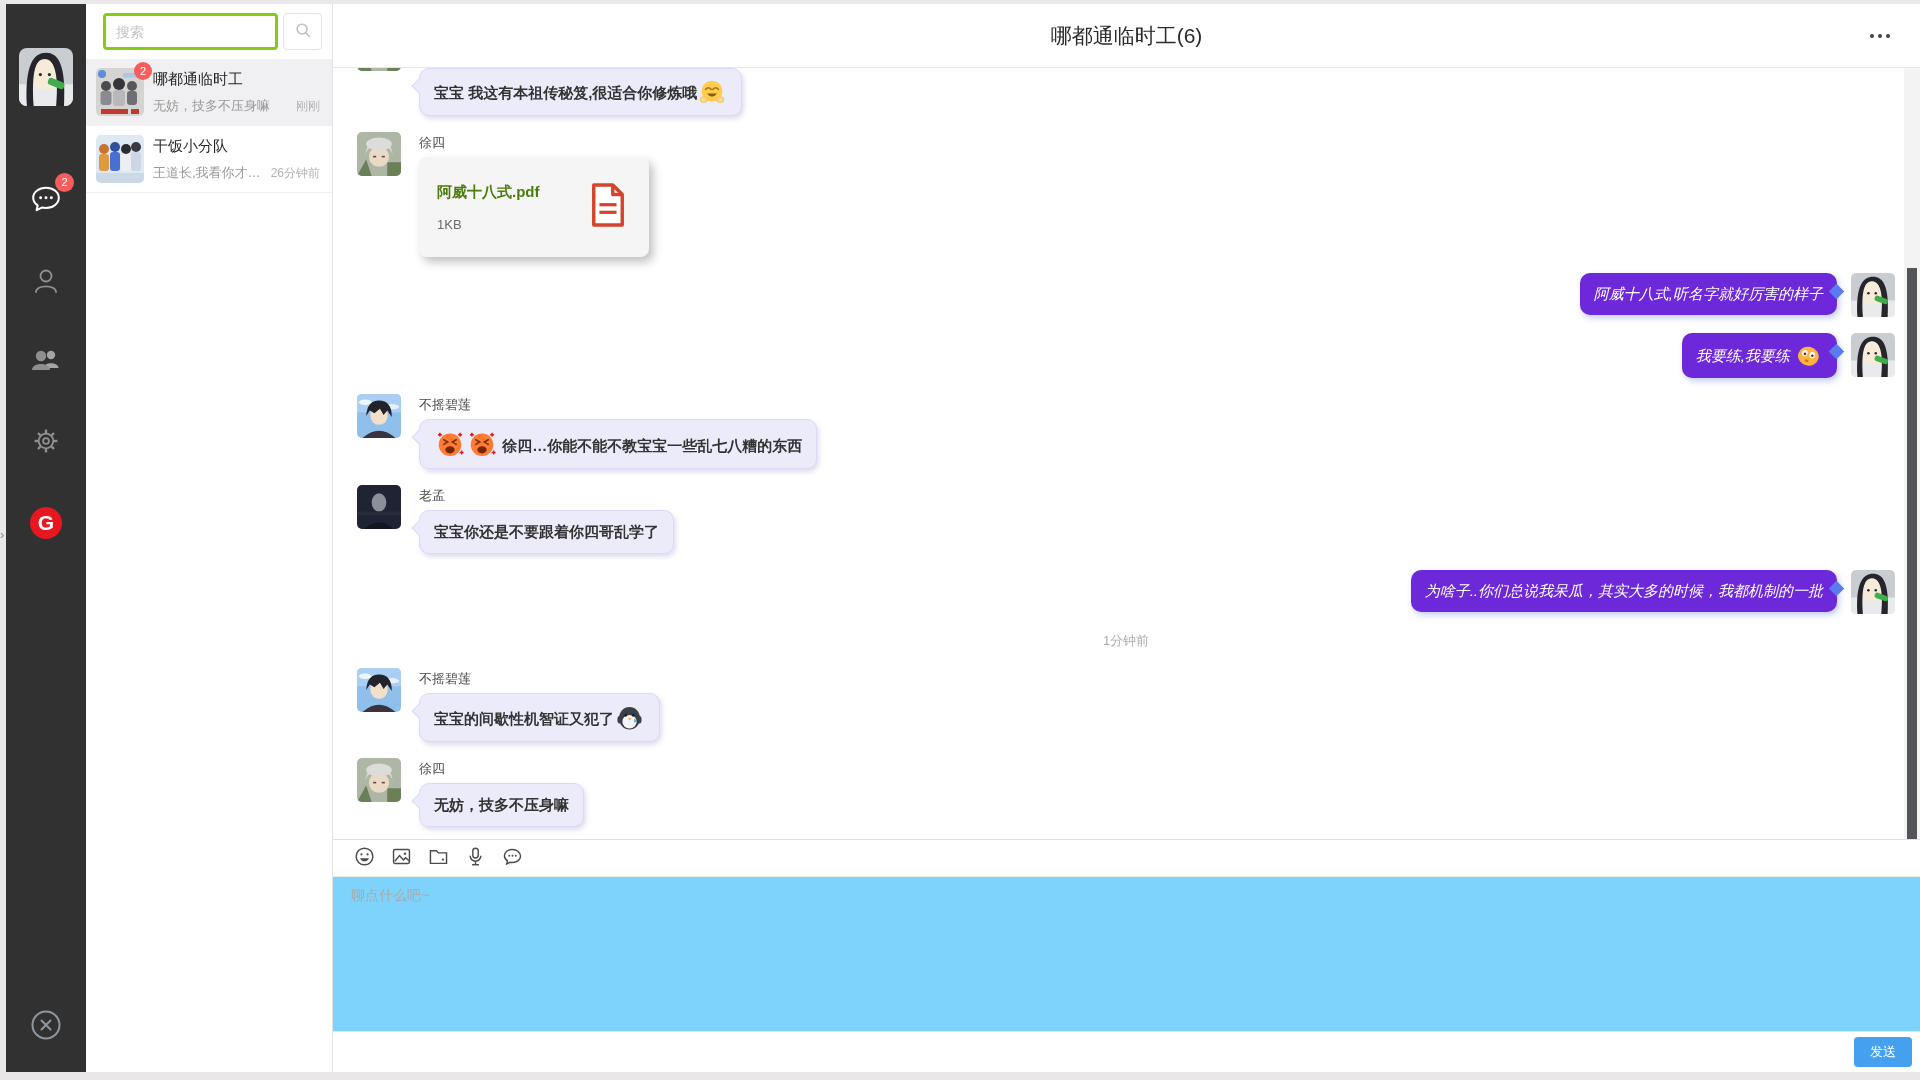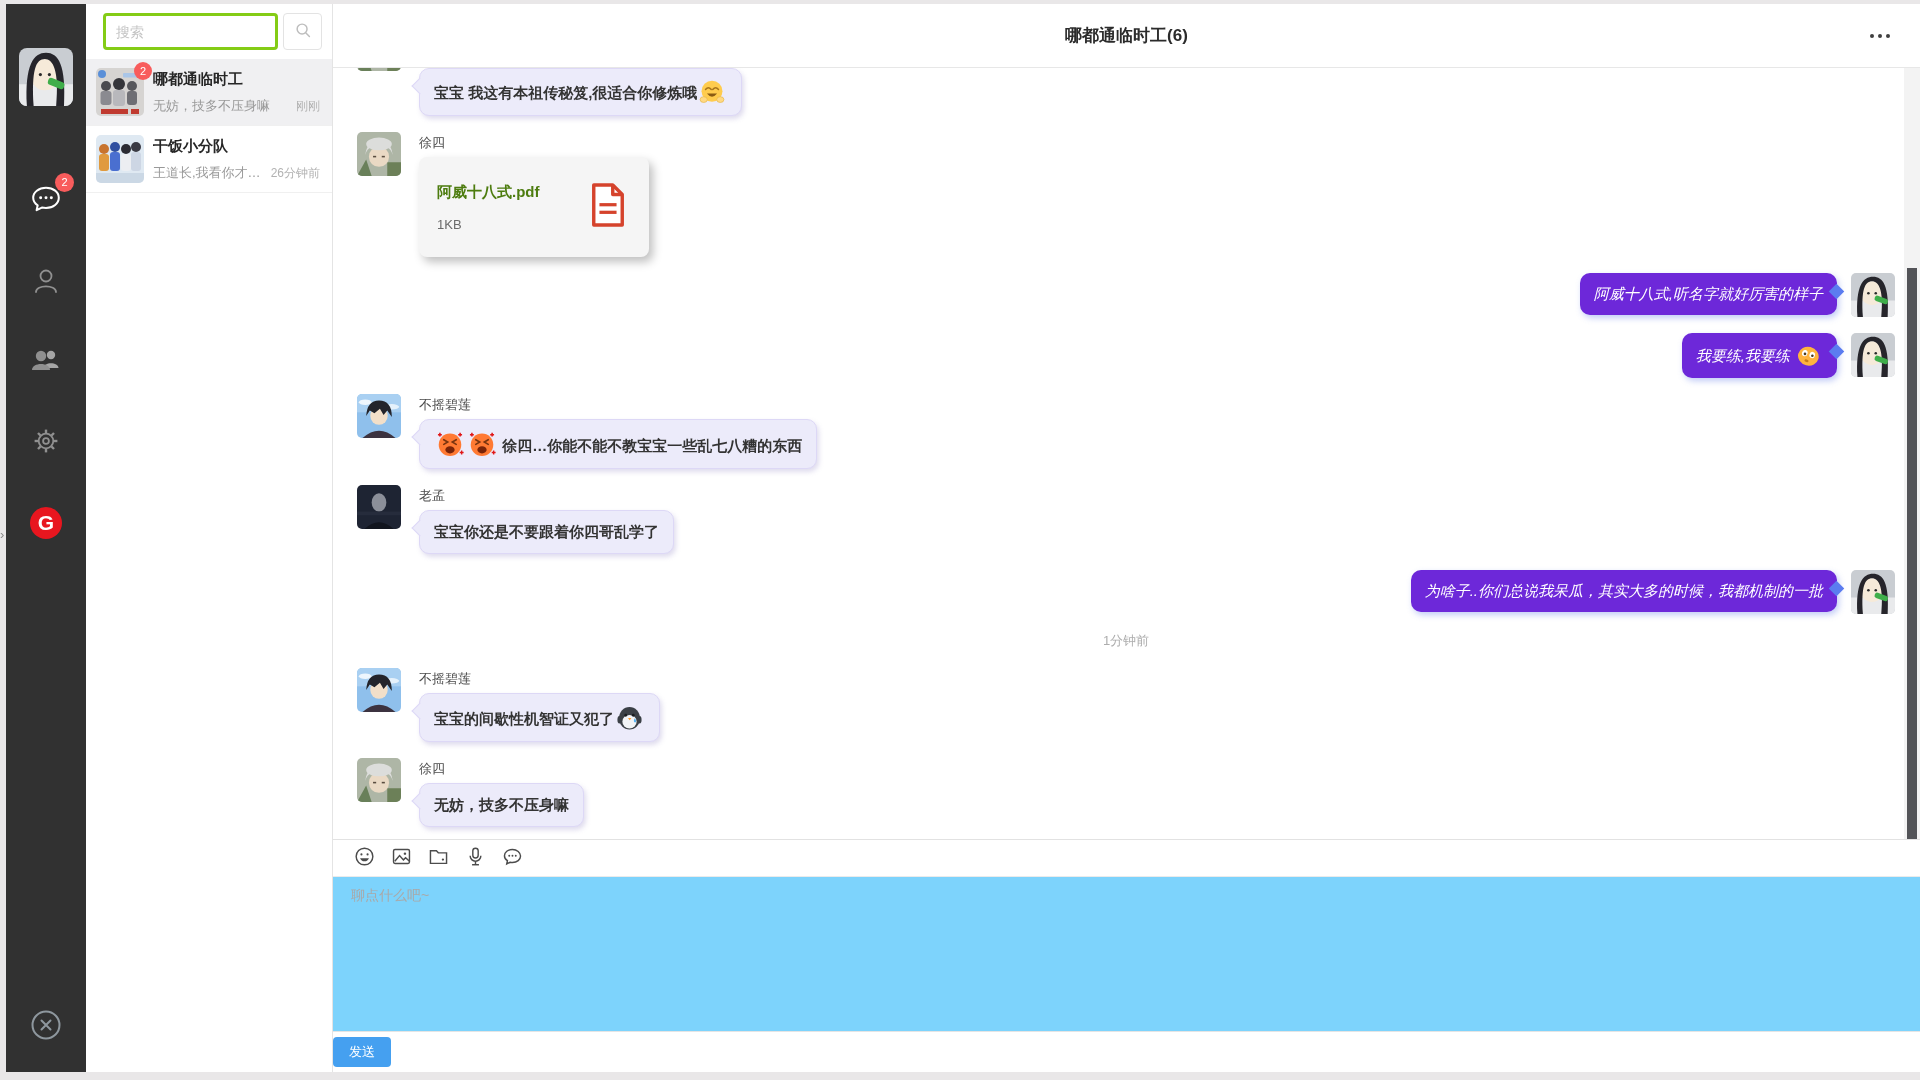--- a/index.html
+++ b/index.html
@@ -20,28 +20,28 @@
   .search-row{display:flex;gap:5px;padding:9px 10px 9px 17px;}
   .search-input{flex:1;height:37px;border:3px solid #84cc16;border-radius:4px;padding:0 10px;font-size:14px;color:#333;outline:none;box-sizing:border-box;font-family:inherit;min-width:0;}
   .search-input::placeholder{color:#c4c4c4;}
   .search-btn{width:39px;height:37px;border:1px solid #e3e3e3;border-radius:4px;background:#fff;display:flex;align-items:center;justify-content:center;cursor:pointer;padding:0;}
   .conv{height:67px;display:flex;align-items:center;padding:0 12px 0 10px;border-bottom:1px solid #f0f0f0;cursor:pointer;box-sizing:border-box;}
   .conv.selected{background:#f0f0f2;}
   .conv-av{width:48px;height:48px;border-radius:5px;position:relative;flex:none;margin-right:9px;}
   .conv-av svg{width:100%;height:100%;display:block;border-radius:5px;}
   .conv-badge{position:absolute;top:-6px;right:-8px;min-width:18px;height:18px;border-radius:9px;background:#f85c5c;color:#fff;font-size:11px;line-height:18px;text-align:center;padding:0 4px;box-sizing:border-box;}
   .conv-body{flex:1;min-width:0;}
-  .conv-title{font-size:15px;font-weight:700;color:#262626;margin-bottom:8px;white-space:nowrap;overflow:hidden;}
+  .conv-title{font-size:15px;font-weight:400;color:#262626;margin-bottom:8px;white-space:nowrap;overflow:hidden;}
   .conv-row2{display:flex;align-items:baseline;}
   .conv-msg{font-size:13px;color:#999;flex:1;white-space:nowrap;overflow:hidden;text-overflow:ellipsis;}
   .conv-time{font-size:12px;color:#b2b2b2;margin-left:6px;flex:none;}
   
   .main{flex:1;display:flex;flex-direction:column;background:#fff;min-width:0;}
   .chat-header{height:63px;border-bottom:1px solid #e7e7e7;display:flex;align-items:center;justify-content:center;position:relative;flex:none;}
-  .chat-title{font-size:17px;font-weight:700;color:#2b2b2b;}
+  .chat-title{font-size:21px;font-weight:400;color:#2b2b2b;}
   .menu-dots{position:absolute;right:28px;top:50%;transform:translateY(-50%);display:flex;gap:4px;cursor:pointer;padding:6px 2px;}
   .menu-dots i{width:4px;height:4px;border-radius:50%;background:#3f3f3f;display:block;}
   .messages{flex:1;position:relative;overflow:hidden;padding:0 25px 0 24px;}
   .mrow{display:flex;align-items:flex-start;margin-bottom:16px;}
   .mrow.right{justify-content:flex-end;}
   .mav{width:44px;height:44px;border-radius:5px;overflow:hidden;flex:none;cursor:pointer;}
   .mav svg{width:100%;height:100%;display:block;}
   .mrow.left .mav{margin-right:18px;}
   .mrow.right .mav{margin-left:14px;}
   .mrow.clipped .mav{margin-top:-41px;}
@@ -59,21 +59,21 @@
   .file-size{font-size:13px;color:#6b6b6b;}
   .scrollbar{position:absolute;top:0;right:0;width:16px;height:100%;background:#f3f3f3;}
   .sb-thumb{position:absolute;left:3px;top:200px;width:10px;height:576px;background:#535458;cursor:pointer;}
   
   .composer{border-top:1px solid #e2e2e2;flex:none;}
   .toolbar{height:36px;display:flex;align-items:center;padding-left:19px;gap:13px;background:#fff;}
   .tool{width:24px;height:24px;display:flex;align-items:center;justify-content:center;cursor:pointer;}
   .input-area{height:154px;background:#7dd3fc;border-top:1px solid #ebebeb;}
   .input-area textarea{width:100%;height:100%;background:transparent;border:none;resize:none;padding:10px 18px;font-size:14px;color:#333;box-sizing:border-box;outline:none;font-family:inherit;}
   .input-area textarea::placeholder{color:#a9a9a9;}
-  .send-row{height:40px;background:#fff;border-top:1px solid #e5e5e5;display:flex;align-items:center;padding-right:8px;}
+  .send-row{height:40px;background:#fff;border-top:1px solid #e5e5e5;display:flex;align-items:center;justify-content:flex-end;padding-right:8px;}
   .send-btn{width:58px;height:30px;background:#45a0f0;color:#fff;border:none;border-radius:4px;font-size:13px;cursor:pointer;font-family:inherit;}
 </style>
 </head>
 <body>
 
 <div class="app">
 
   <aside class="sidebar">
     <div class="self-avatar" id="self-avatar">
         <svg viewBox="0 0 48 48" preserveAspectRatio="none">

